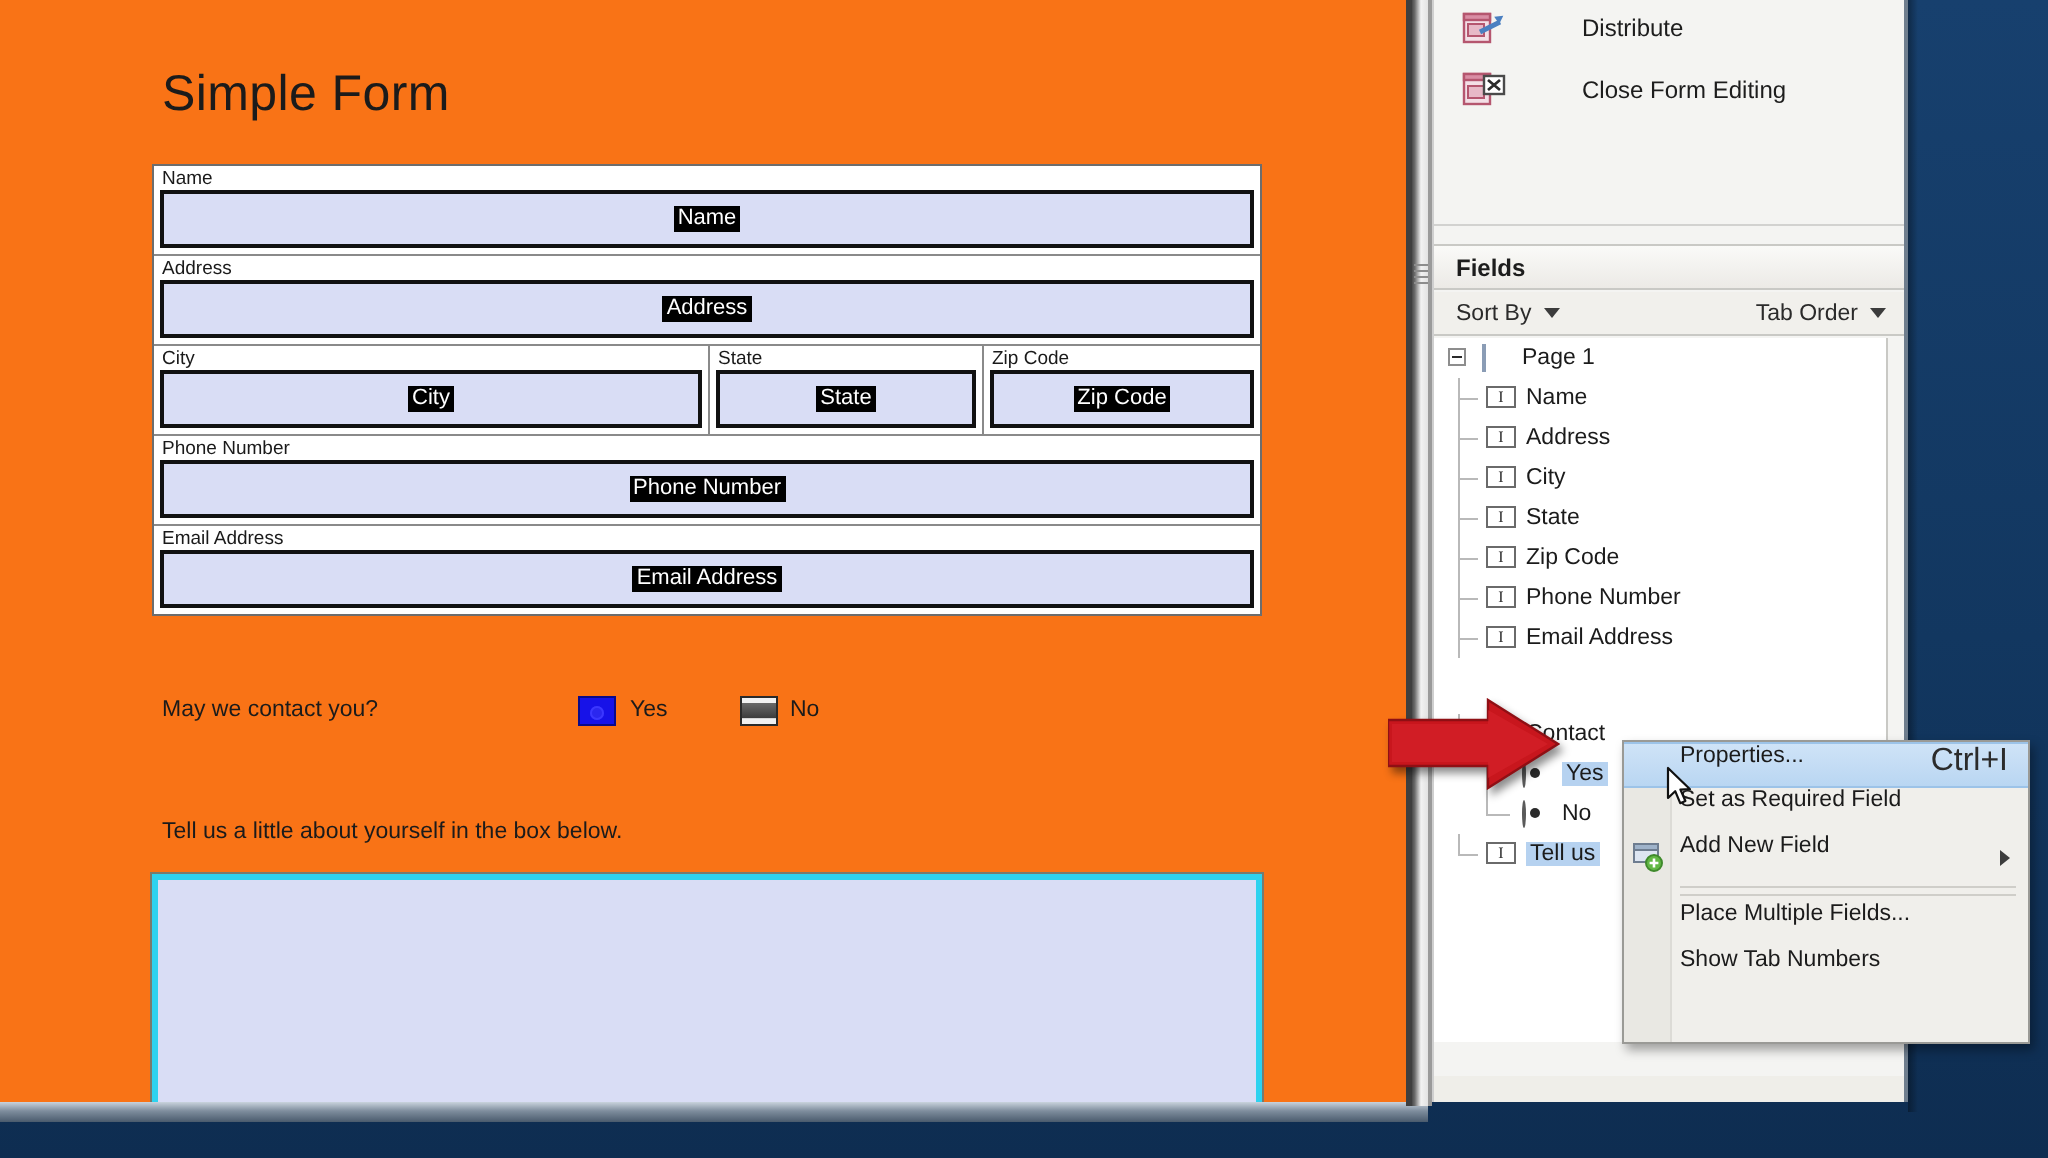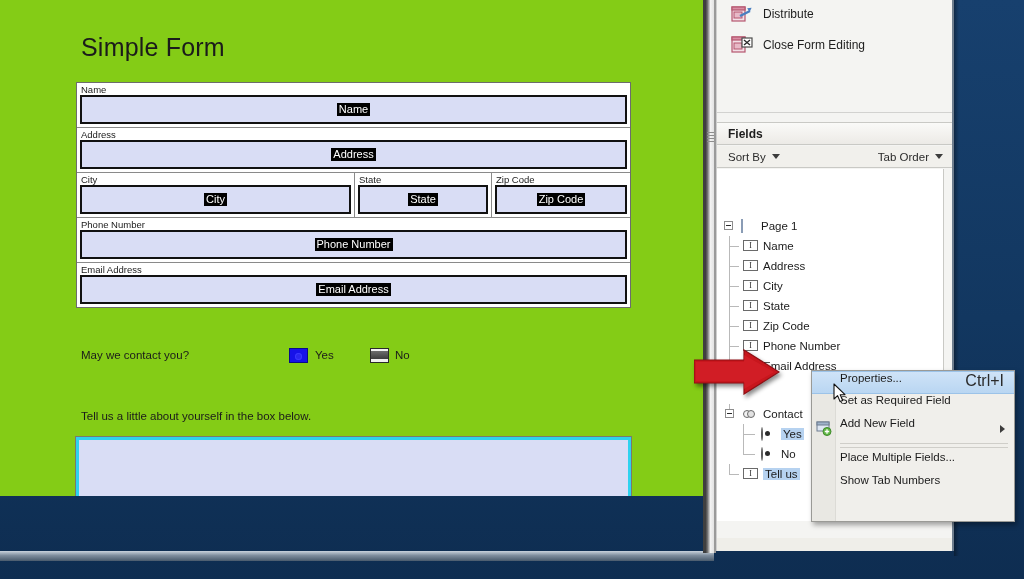--- a/index.html
+++ b/index.html
@@ -14,22 +14,22 @@
   #root { position: relative; width: 1024px; height: 579px; background:#ffffff; }
 
   
   .desktop {
     position: absolute; left: 0; top: 0; width: 1024px; height: 579px;
     background: linear-gradient(180deg,#17406e 0%, #123760 55%, #0e2d51 100%);
   }
 
   
   .doc-pane {
-    position: absolute; left: 0; top: 0; width: 709px; height: 496px;
-    background: #84cc16; overflow: hidden;
+    position: absolute; left: 0; top: 0; width: 709px; height: 560px;
+    background: #f97316; overflow: hidden;
   }
   .form-title {
     position: absolute; left: 81px; top: 33px;
     font-size: 25px; color: #1b1b1b; letter-spacing: .2px;
     font-family: "Liberation Sans", sans-serif; font-weight: 400;
   }
 
   
   .form-table {
     position: absolute; left: 76px; top: 82px; width: 555px;
@@ -115,21 +115,21 @@
     background: linear-gradient(90deg, rgba(0,0,0,.35), rgba(0,0,0,0));
   }
 
   
   .tasklist { position: absolute; left: 0; top: 0; width: 236px; }
   .task-item {
     position: relative; display: flex; align-items: center;
     height: 31px; padding-left: 14px; font-size: 12px; color: #1d1d1d;
   }
   .task-icon { width: 22px; height: 20px; margin-right: 10px; position: relative; flex: 0 0 22px; }
-  .task-label { white-space: nowrap; }
+  .task-label { white-space: nowrap; margin-left: 28px; }
   .task-caret {
     position: absolute; right: 16px; top: 13px;
     width: 0; height: 0; border-left: 4px solid transparent;
     border-right: 4px solid transparent; border-top: 5px solid #3c3c3c;
   }
   .tasklist-sep {
     position: absolute; left: 0; top: 114px; width: 236px; height: 1px; background: #d2d2d0;
   }
 
   
@@ -394,21 +394,21 @@
         <i></i>
       </span>
       <span class="sb">
         <span>Tab Order</span>
         <i></i>
       </span>
     </div>
 
     <div class="tree">
 
-      <div class="tnode" style="padding-left:7px;margin-top:47px;">
+      <div class="tnode" style="padding-left:7px;">
         <span class="exp" style="left:7px;"></span>
         <span class="ticon" style="margin-left:17px;">
           <span class="ticon-page"></span>
         </span>
         <span class="tlabel">Page 1</span>
       </div>
 
       <div class="tnode" style="padding-left:26px;">
         <span class="tline-v" style="left:12px;top:0;height:20px;"></span>
         <span class="tline-h" style="left:12px;top:10px;width:10px;"></span>

